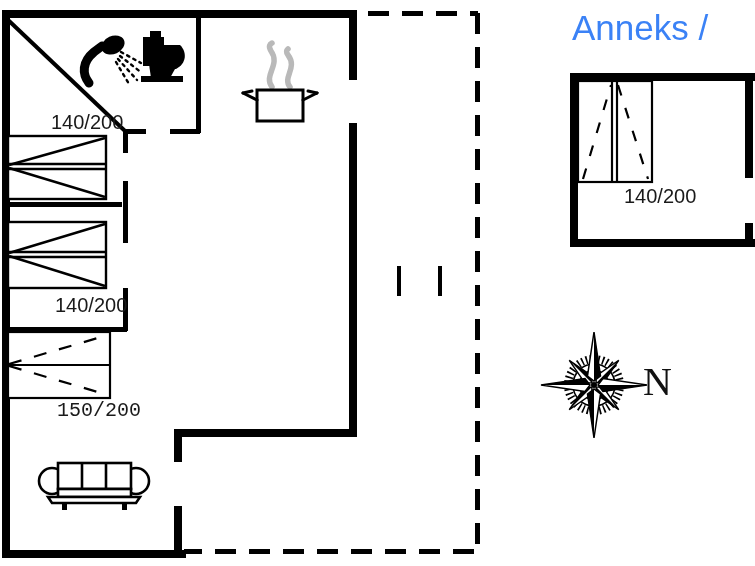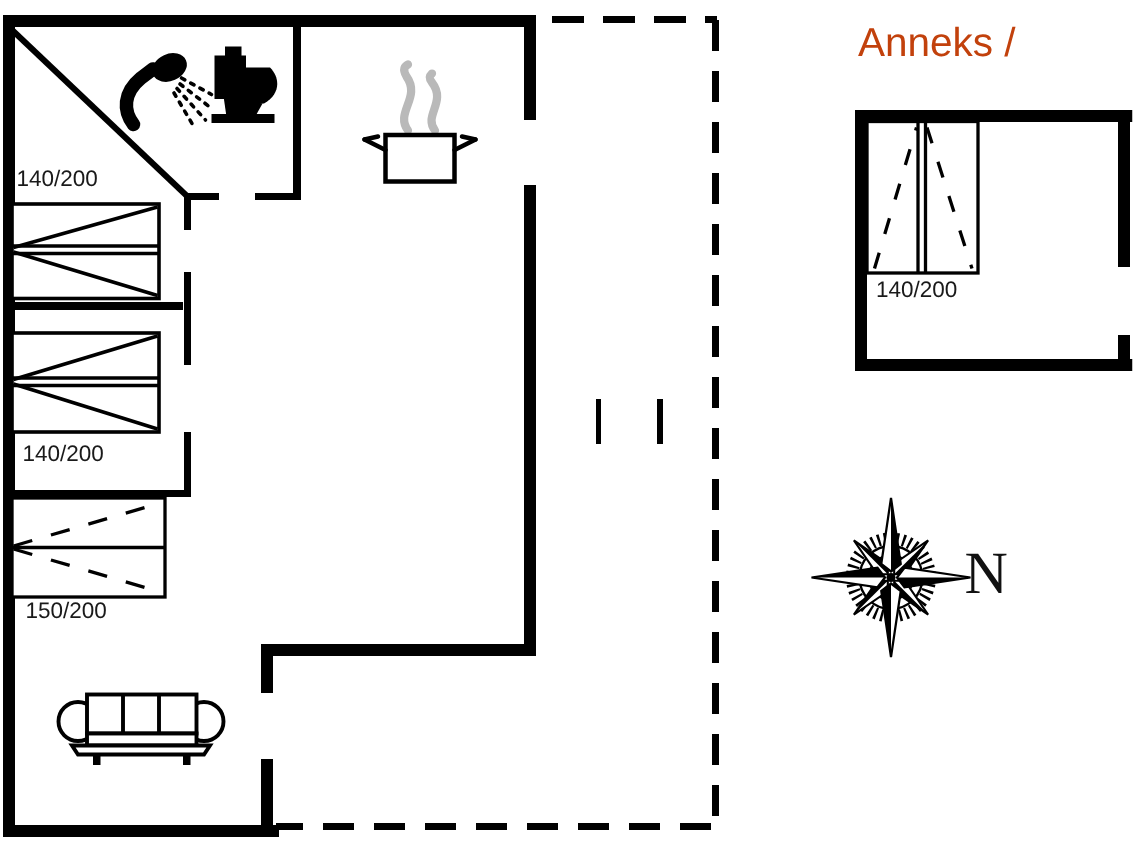--- a/index.html
+++ b/index.html
@@ -1,21 +1,21 @@
 <!DOCTYPE html>
 <html><head>
 <meta charset="utf-8">
 <style>
   html,body{margin:0;padding:0;background:#ffffff;}
   #stage{position:relative;width:755px;height:566px;background:#ffffff;overflow:hidden;
          font-family:"Liberation Sans", sans-serif;}
   #planSvg{position:absolute;left:0;top:0;}
-  .dim-label{position:absolute;color:#1a1a1a;font-size:15px;font-weight:400;
-             letter-spacing:0px;white-space:nowrap;}
-  .annex-title{position:absolute;left:572px;top:12px;color:#c2410c;font-size:27px;
+  .dim-label{position:absolute;color:#1a1a1a;font-size:20px;font-weight:400;
+             letter-spacing:0px;white-space:nowrap;padding-left:40px;}
+  .annex-title{position:absolute;left:572px;top:12px;color:#3b82f6;font-size:35px;
                line-height:32px;white-space:nowrap;}
   .north-label{position:absolute;left:643px;top:358px;color:#111;font-size:40px;
                font-family:"Liberation Serif", serif;}
 </style>
 </head>
 <body>
 
 <div id="stage">
 
   <svg id="planSvg" width="755" height="566" viewBox="0 0 755 566">
@@ -167,21 +167,21 @@
         <polygon points="0,-53 6.5,-9 0,-4" transform="rotate(270)"></polygon>
       </g>
       <circle r="3" fill="#000"></circle>
     </g>
   </svg>
 
   <div class="dim-label" style="left:11px;top:111px;">140/200</div>
 
   <div class="dim-label" style="left:15px;top:294px;">140/200</div>
 
-  <div class="dim-label" style="left:17px;top:399px;">150/200</div>
+  <div class="dim-label" style="left:17px;top:399px;font-family:Liberation Mono, monospace;">150/200</div>
 
   <div class="dim-label" style="left:584px;top:185px;">140/200</div>
 
   <div class="annex-title">
     <div>Anneks /</div>
   </div>
 
   <div class="north-label">N</div>
 </div>
 

